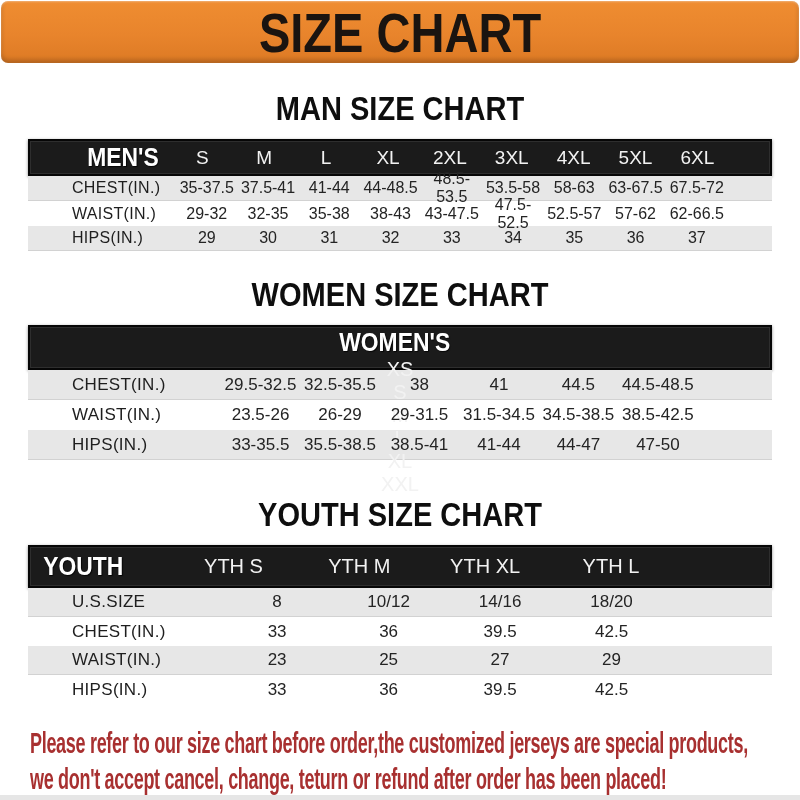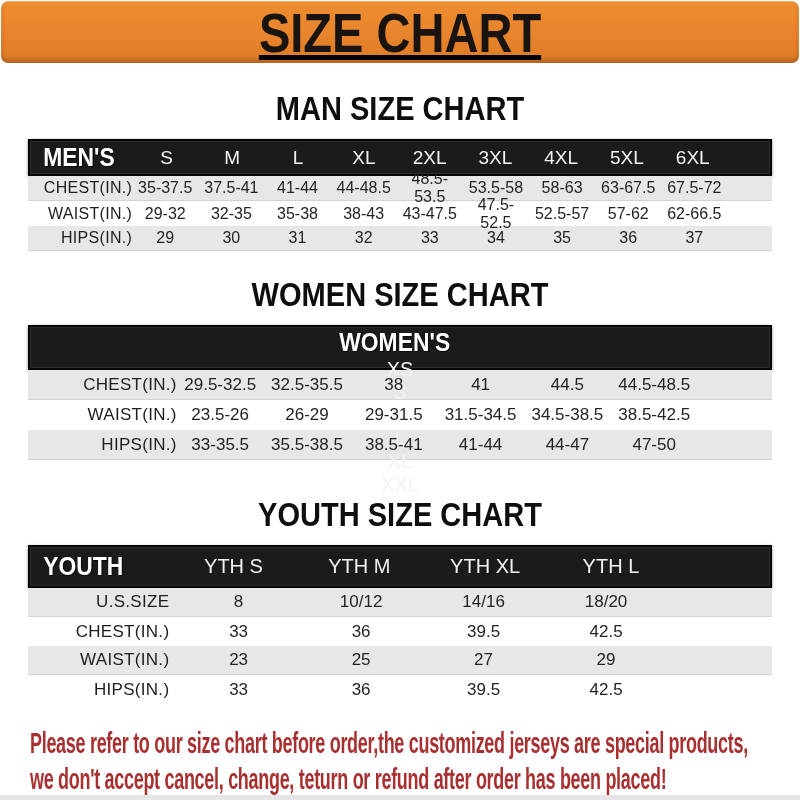--- a/index.html
+++ b/index.html
@@ -9,21 +9,20 @@
     font-family:"Liberation Sans", sans-serif;
     position:relative;
   }
   
   .banner {
     height:62px; margin:1px 1px 0 1px;
     background:linear-gradient(#ef8d31, var(--accent,#E8842C) 55%, #dd7a24);
     border-radius:7px;
     display:flex; align-items:center; justify-content:center;
     box-shadow:inset 0 1px 2px rgba(255,255,255,.35), inset 0 -3px 5px rgba(0,0,0,.22);
-    text-decoration:underline;
   }
   .banner-title {
     font-size:56px; font-weight:bold; color:#1a1410;
     transform:scaleX(.84); white-space:nowrap; letter-spacing:0px;
   }
   
   .section-title {
     text-align:center; font-weight:bold; color:#0e0e0e;
     font-size:33px; line-height:33px; transform:scaleX(.88);
     white-space:nowrap;
@@ -32,38 +31,38 @@
   .t2 { margin-top:27px; }
   .t3 { margin-top:38px; }
   
   .size-table { width:744px; margin:14px auto 0 auto; }
   .thead {
     display:flex; align-items:center;
     background:var(--headerbar,#1B1B1B);
     border:2px solid #060606;
     box-shadow:0 1px 3px rgba(0,0,0,.45), inset 0 0 0 1px #2e2e2e;
   }
-  .men   .thead { height:37px; }
+  .men   .thead { height:37px;padding-left:44px; }
   .women .thead { height:45px;flex-direction:column; }
   .youth .thead { height:43px; }
   .thead .label {
     color:#ffffff; font-weight:bold; white-space:nowrap;
     padding-left:15px; font-size:26px;
     transform:scaleX(.88); transform-origin:left center;
     text-shadow:1px 1px 1px rgba(0,0,0,.8);
   }
   .thead .hcol { flex:1; text-align:center; color:#f2f2f2; font-size:19px; }
   .women .thead .hcol, .youth .thead .hcol { font-size:20px; }
   .trow { display:flex; align-items:center; }
   .trow.gray { background:var(--rowalt,#E7E7E7); border-bottom:1px solid #d2d2d2; }
   .trow.white { background:#ffffff; }
   .men   .trow { height:25px; }
   .women .trow { height:30px; }
   .youth .trow { height:29px;gap:16px; }
-  .trow .label { text-align:right; font-size:16px; color:#1e1e1e; letter-spacing:.3px; }
+  .trow .label { text-align:left; font-size:16px; color:#1e1e1e; letter-spacing:.3px;margin-left:44px; }
   .women .trow .label, .youth .trow .label { font-size:17px; }
   .trow .val { flex:1; text-align:center; font-size:16px; color:#242424; }
   .women .trow .val, .youth .trow .val { font-size:17px; }
   
   .men   .label  { width:14%; }
   .men   .spacer { width:6%; }
   .women .label  { width:20%; }
   .women .spacer { width:10%; }
   .youth .label  { width:19%; }
   .youth .spacer { width:13%; }

